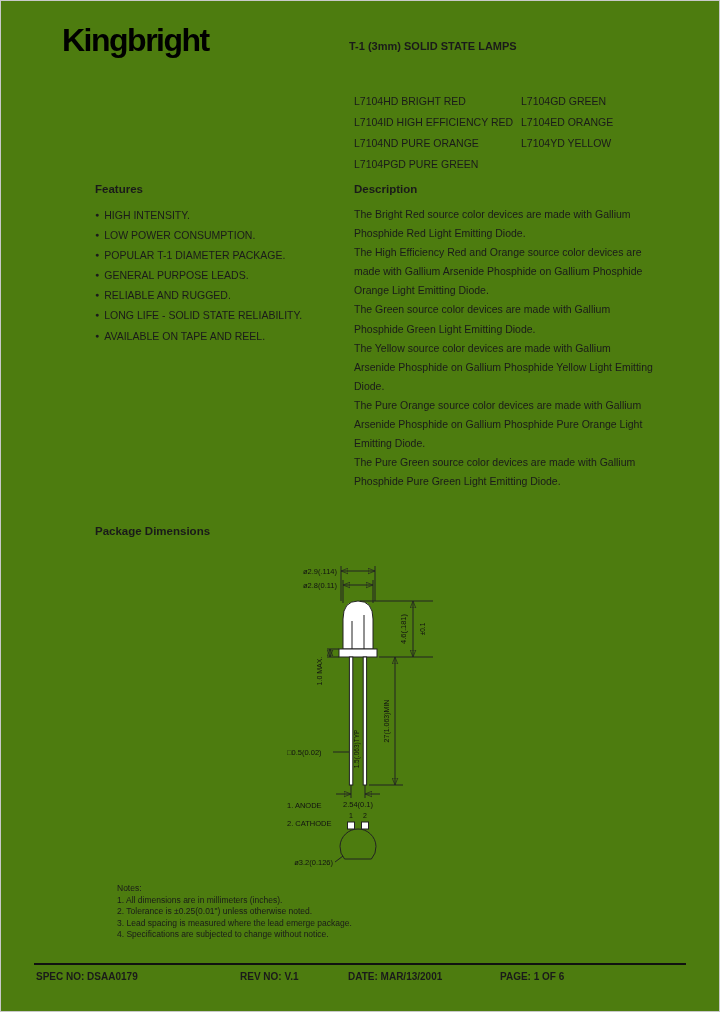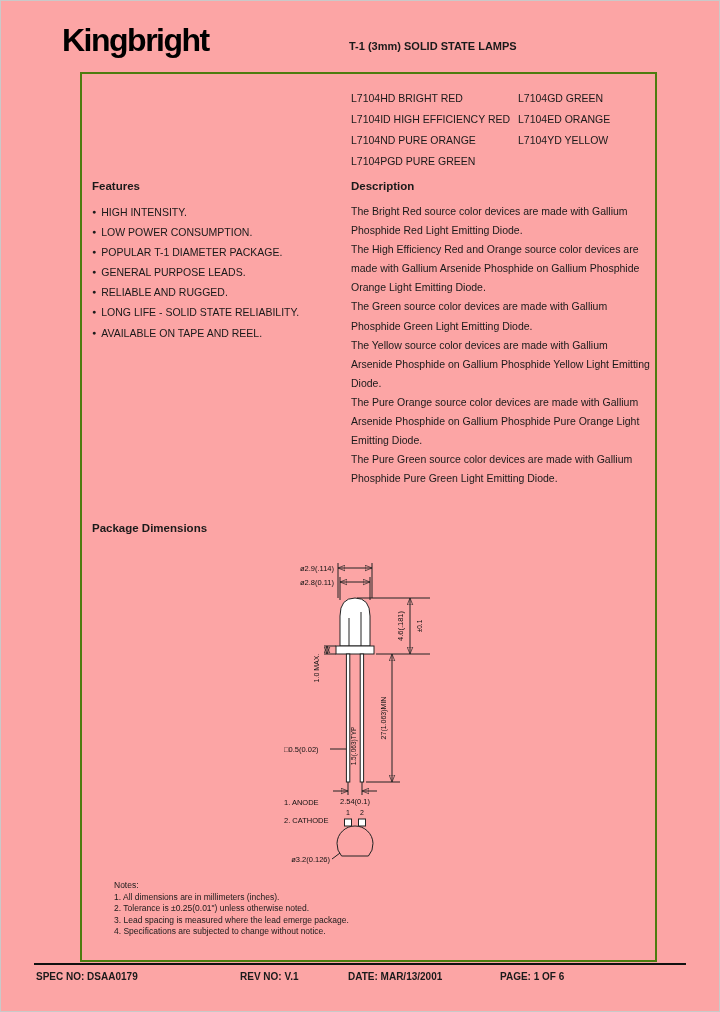--- a/index.html
+++ b/index.html
@@ -1,32 +1,32 @@
 <!DOCTYPE html>
 <html><head>
 <meta charset="utf-8">
 <style>
   * { margin:0; padding:0; box-sizing:border-box; }
   html,body { background:#ffffff; }
   .page {
-    position:relative; width:720px; height:1012px; background:#fca5a5;
+    position:relative; width:720px; height:1012px; background:#4d7c0f;
     font-family:"Liberation Sans", sans-serif; color:#1a1a1a;
     overflow:hidden; box-shadow: inset 0 0 0 1px #c9c9c9;
   }
   .logo {
     position:absolute; left:62px; top:22px;
     font-size:32px; font-weight:bold; letter-spacing:-1.5px; color:#000;
   }
   .doc-title {
     position:absolute; left:349px; top:40px;
     font-size:11px; font-weight:bold;
   }
   .frame {
     position:absolute; left:80px; top:72px; width:577px; height:890px;
-    border:2px solid #4d7c0f;
+    border:5px solid #4d7c0f;
   }
   .parts { position:absolute; left:269px; top:14px; font-size:10.5px; }
   .parts .col { position:absolute; top:0; }
   .parts .col1 { left:0; width:165px; }
   .parts .col2 { left:167px; width:140px; }
   .part-item { line-height:21px; white-space:nowrap; }
   .sec-heading { position:absolute; font-size:11.5px; font-weight:bold; }
   .features-heading { left:10px; top:106px; }
   .description-heading { left:269px; top:106px; }
   .features-list { position:absolute; left:10px; top:128px; font-size:10.5px; }

